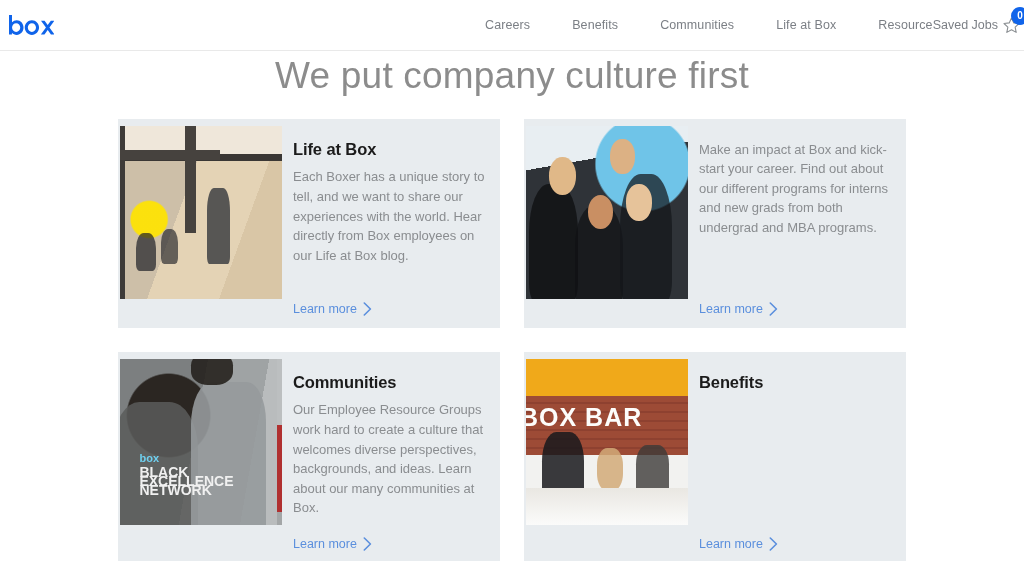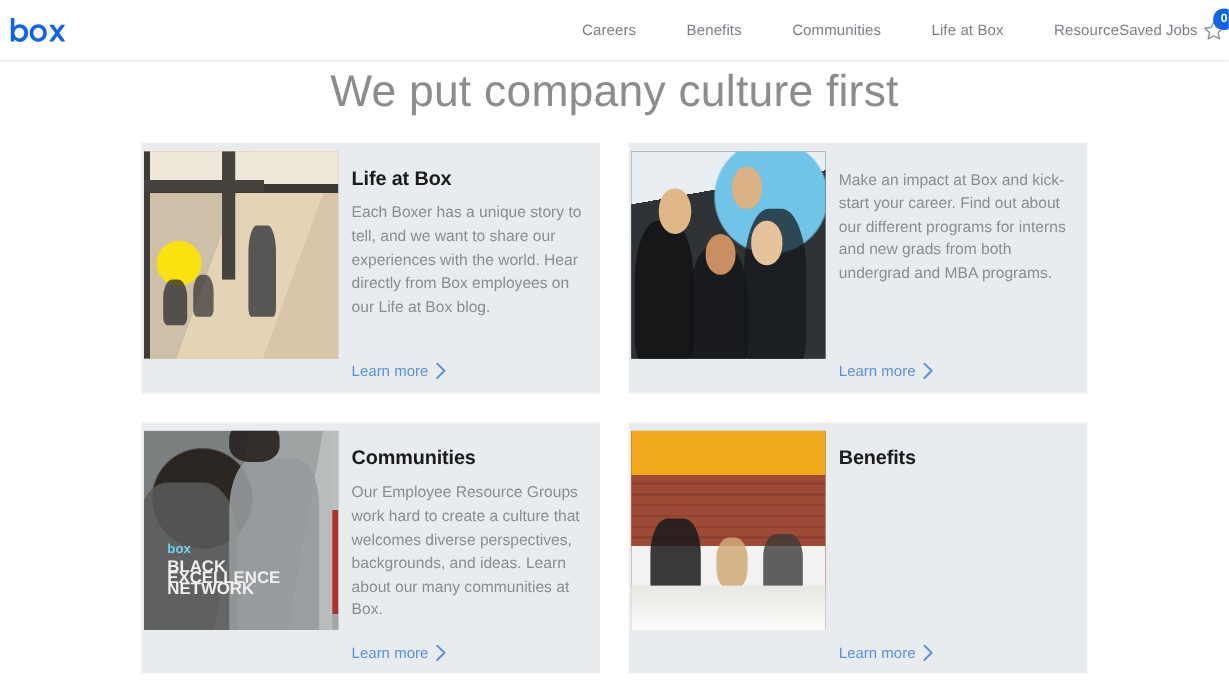--- a/index.html
+++ b/index.html
@@ -337,20 +337,21 @@
         <svg class="chev" width="9" height="14" viewBox="0 0 9 14">
           <path d="M1.3 1 L7.4 7 L1.3 13" fill="none" stroke="#5b8fdd" stroke-width="1.6" stroke-linecap="round" stroke-linejoin="round"></path>
         </svg>
       </a>
     </div>
   </article>
 
   <article class="culture-card card-4">
     <div class="card-media">
       <div class="photo photo-benefits">
+        <div class="photo-overlay-text">BOX BAR</div>
         <div class="photo-shape" style="left:10%;top:44%;width:26%;height:52%;background:rgba(25,25,28,.85);border-radius:34% 34% 4% 4%;"></div>
         <div class="photo-shape" style="left:44%;top:54%;width:16%;height:26%;background:rgba(210,170,120,.85);border-radius:40%;"></div>
         <div class="photo-shape" style="left:68%;top:52%;width:20%;height:34%;background:rgba(60,58,56,.8);border-radius:34% 34% 6% 6%;"></div>
         <div style="position:absolute;left:0;bottom:0;width:100%;height:22%;background:linear-gradient(180deg,#e9e7e2,#fbfbfa);"></div>
       </div>
     </div>
     <div class="card-body">
       <h2 class="card-title">Benefits</h2>
       <a class="learn-more">
         <span>Learn more</span>

